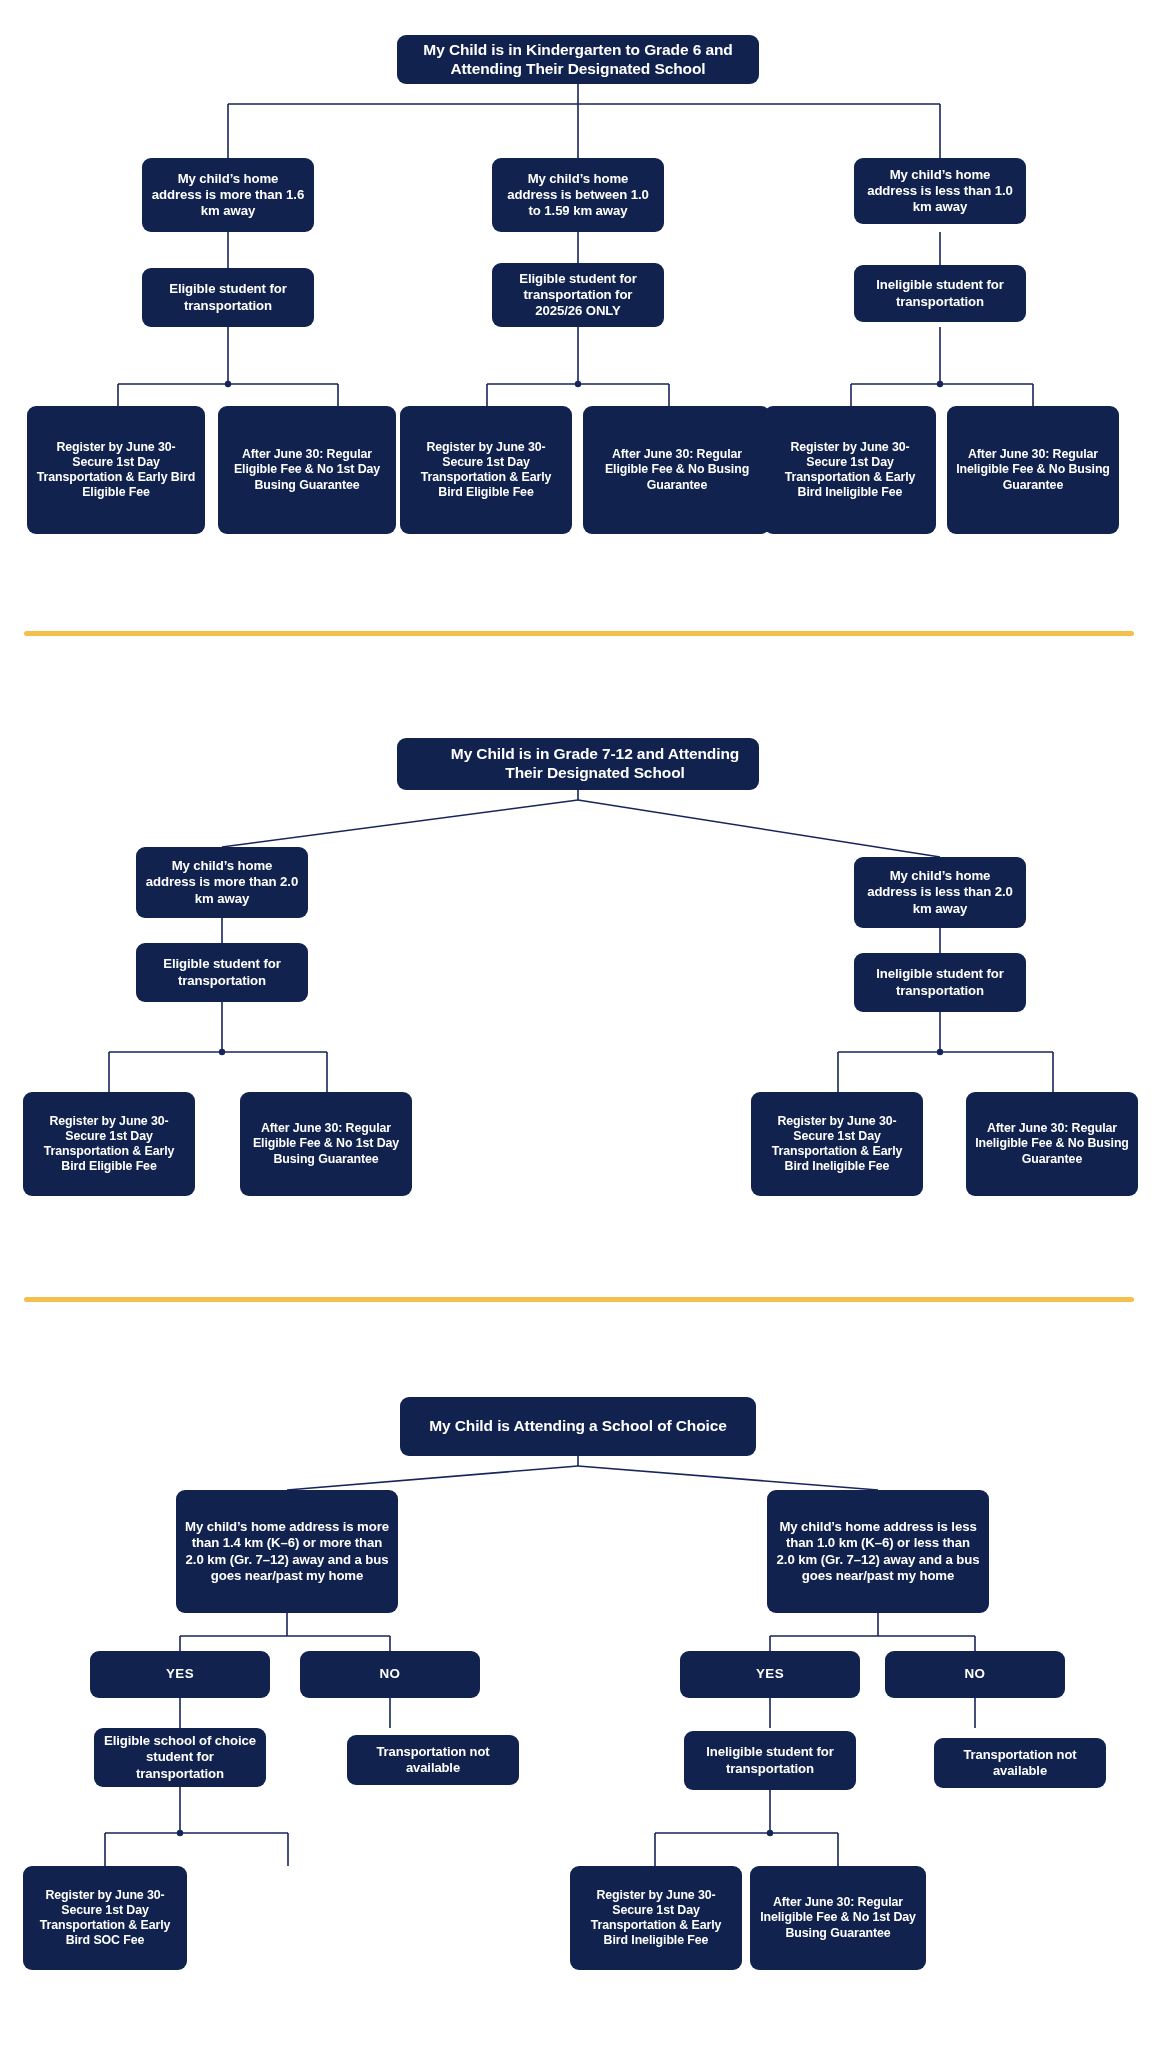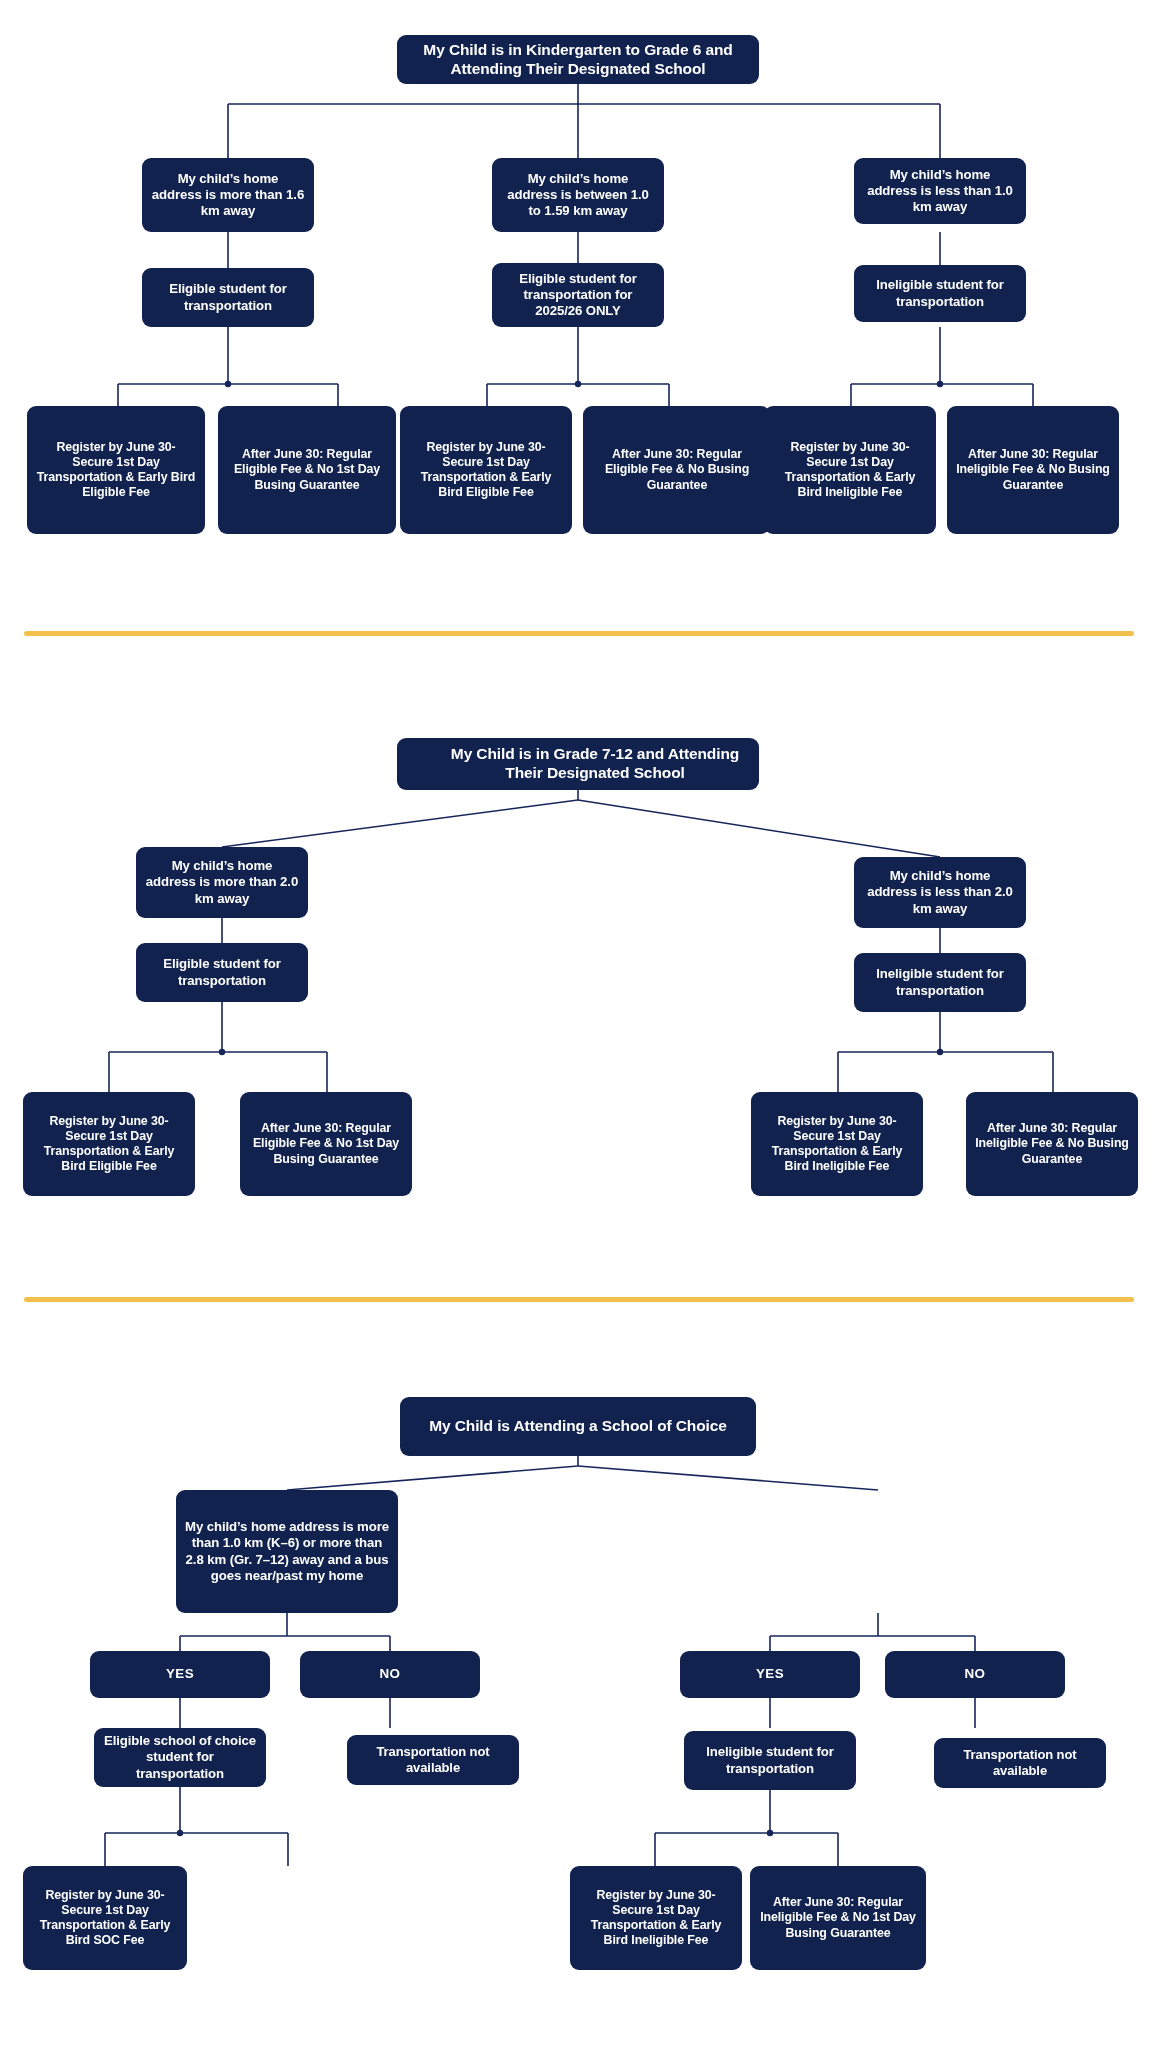--- a/index.html
+++ b/index.html
@@ -244,21 +244,24 @@
     <span class="txt">After June 30: Regular Ineligible Fee &amp; No Busing Guarantee</span>
   </div>
 
   <div class="divider" style="left:24px; top:1297px; width:1110px;"></div>
 
   <div class="node n-root" style="left:400px; top:1397px; width:356px; height:59px;">
     <span class="txt">My Child is  Attending a School of Choice</span>
   </div>
 
   <div class="node n-cond" style="left:176px; top:1490px; width:222px; height:123px;">
-    <span class="txt">My child’s home address is more than 1.0 km (K–6) or more than 2.8 km (Gr. 7–12) away and a bus goes near/past my home</span>
+    <span class="txt">My child’s home address is more than 1.4 km (K–6) or more than 2.0 km (Gr. 7–12) away and a bus goes near/past my home</span>
+  </div>
+  <div class="node n-cond" style="left:767px; top:1490px; width:222px; height:123px;">
+    <span class="txt">My child’s home address is less than 1.0 km (K–6) or less than 2.0 km (Gr. 7–12) away and a bus goes near/past  my home</span>
   </div>
 
   <div class="node n-yesno" style="left:90px; top:1651px; width:180px; height:47px;">
     <span class="txt">YES</span>
   </div>
   <div class="node n-yesno" style="left:300px; top:1651px; width:180px; height:47px;">
     <span class="txt">NO</span>
   </div>
 
   <div class="node n-yesno" style="left:680px; top:1651px; width:180px; height:47px;">

